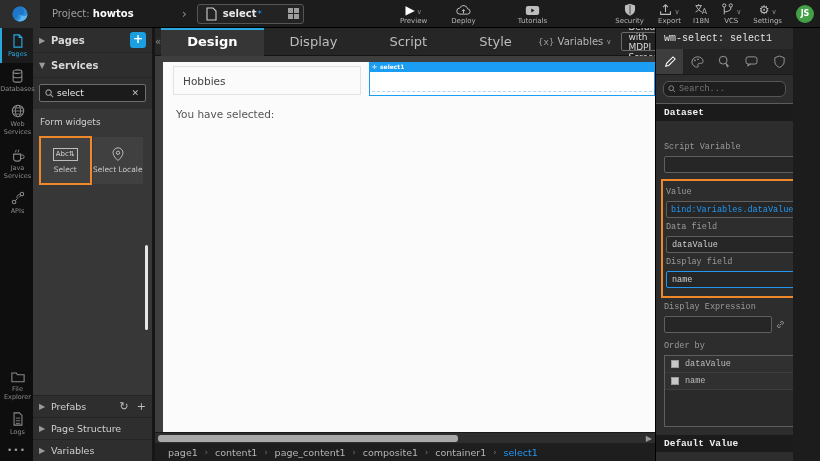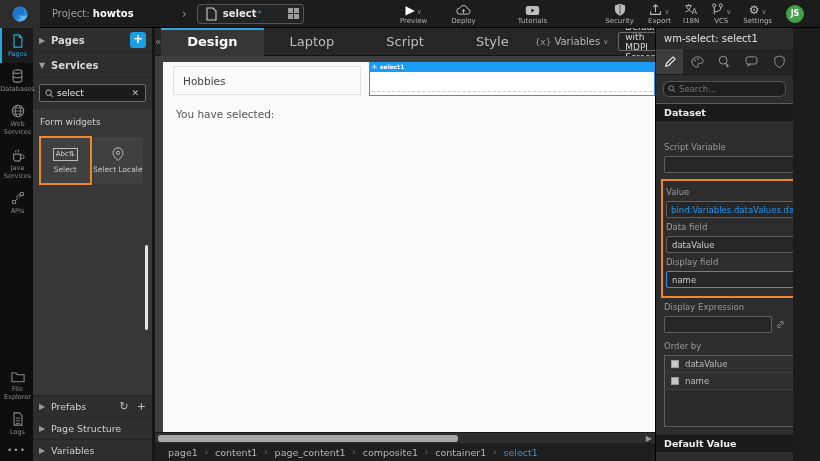--- a/index.html
+++ b/index.html
@@ -97,21 +97,21 @@
   .c-hscroll { height:11px; background:#2e2e2e; border-top:1px solid #1a1a1a; position:relative; flex:0 0 auto; }
   .c-hthumb { position:absolute; left:3px; top:2px; width:300px; height:7px; background:#a9a9a9; border-radius:3px; }
   .c-harrow { position:absolute; right:3px; top:1px; color:#9a9a9a; font-size:8px; }
   .c-breadcrumb { height:18px; background:#1e1e1e; display:flex; align-items:center; padding-left:13px;
     font-size:9.5px; color:#b5b5b5; gap:7px; flex:0 0 auto; }
   .bc-sep { color:#777; font-size:8px; }
   .bc-last { color:#2196f3; }
 
   
   .rpanel { position:absolute; left:655px; top:28px; width:138px; height:433px; background:#2d2d2d;
-    border-left:1px solid #000; display:flex; flex-direction:column; overflow:hidden; z-index:4; }
+    border-left:1px solid #000; display:flex; flex-direction:column; overflow:hidden; z-index:4;font-family:Liberation Mono, monospace; }
   .r-title { height:21px; line-height:21px; color:#e3e3e3; font-size:10px; padding-left:8px;
     background:#2b2b2b; flex:0 0 auto; }
   .r-tabs { height:26px; background:#232323; display:flex; flex:0 0 auto; border-bottom:1px solid #1a1a1a; }
   .r-tab { flex:1; display:flex; align-items:center; justify-content:center; color:#9a9a9a; }
   .r-tab.active { background:#3d3d3d; color:#fff; }
   .r-search-row { padding:6px 7px 6px; border-bottom:1px solid #5c5c5c; flex:0 0 auto; }
   .r-search { position:relative; height:16px; background:#1e1e1e; border:1px solid #555; border-radius:6px;
     display:flex; align-items:center; }
   .r-search input { background:transparent; border:none; outline:none; color:#9a9a9a; font-size:8.5px;
     width:110px; font-family:inherit; }
@@ -228,21 +228,21 @@
           <path d="M4 5v4c0 3 4 2 8-1V5M4 9v5" stroke="#bdbdbd" stroke-width="1.2" fill="none"></path>
         </svg>
         <span class="tb-dd">∨</span>
     </span>
     <span>VCS</span>
   </div>
   <div class="tb-item" style="margin-left:12px;">
     <span class="glyph" style="color:#bdbdbd;font-size:12px;">⚙<span class="tb-dd">∨</span></span>
     <span>Settings</span>
   </div>
-  <div style="margin:0 16px 0 14px;">
+  <div style="margin:0 6px 0 14px;">
     <div class="avatar">JS</div>
   </div>
 </div>
 
 <div class="rail">
   <div class="rail-item active">
     <svg width="13" height="14" viewBox="0 0 14 16">
         <path d="M3 1h6l3 3v11H3z" fill="none" stroke="#29a8e0" stroke-width="1.3"></path>
         <path d="M9 1v3h3" fill="none" stroke="#29a8e0" stroke-width="1.3"></path>
       </svg>
@@ -349,21 +349,21 @@
     <span class="p-caret">▶</span>
     <span>Variables</span>
   </div>
   <div class="p-scrollthumb"></div>
 </div>
 
 <div class="canvas">
   <div class="c-toolbar">
     <span class="c-collapse">«</span>
     <span class="c-tab active">Design</span>
-    <span class="c-tab">Laptop</span>
+    <span class="c-tab">Display</span>
     <span class="c-tab">Script</span>
     <span class="c-tab">Style</span>
     <span class="c-vars">
       <span class="vx">{x}</span>
       <span>Variables</span>
       <span style="font-size:7px;color:#9a9a9a;">∨</span>
     </span>
     <span class="device-box">
       <span>Default with MDPI Screen</span>
       <span class="dd">▼</span>

